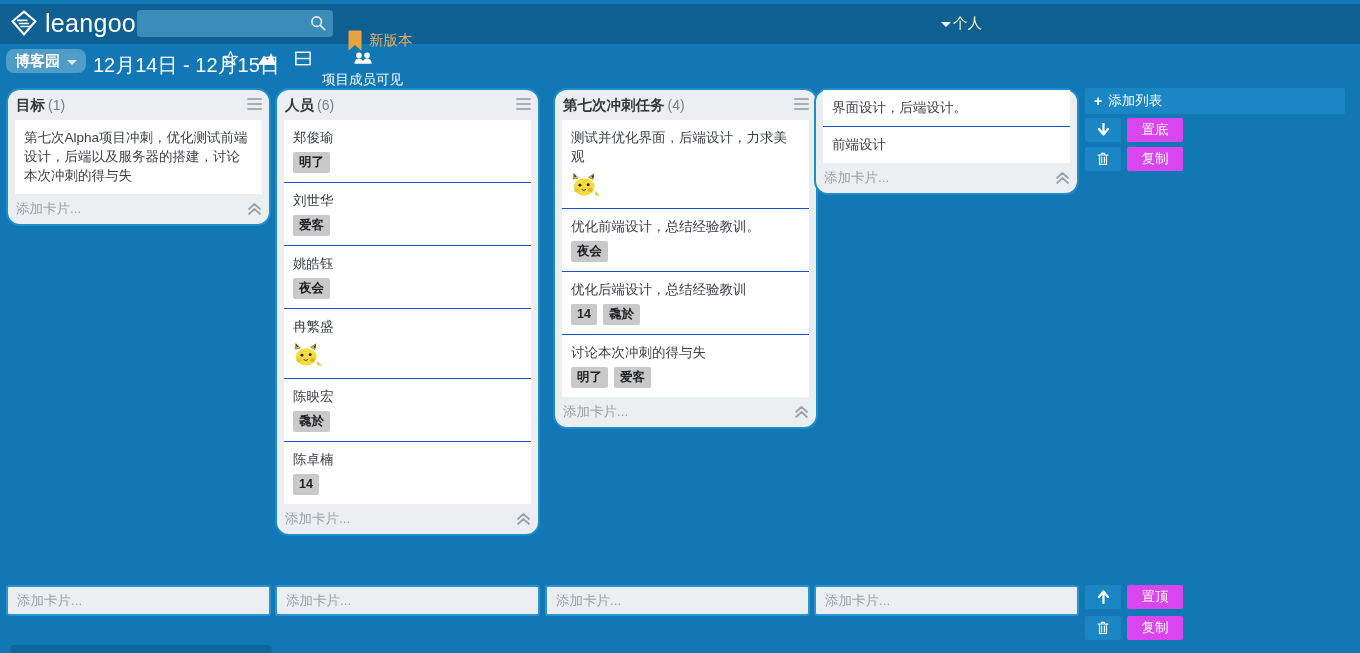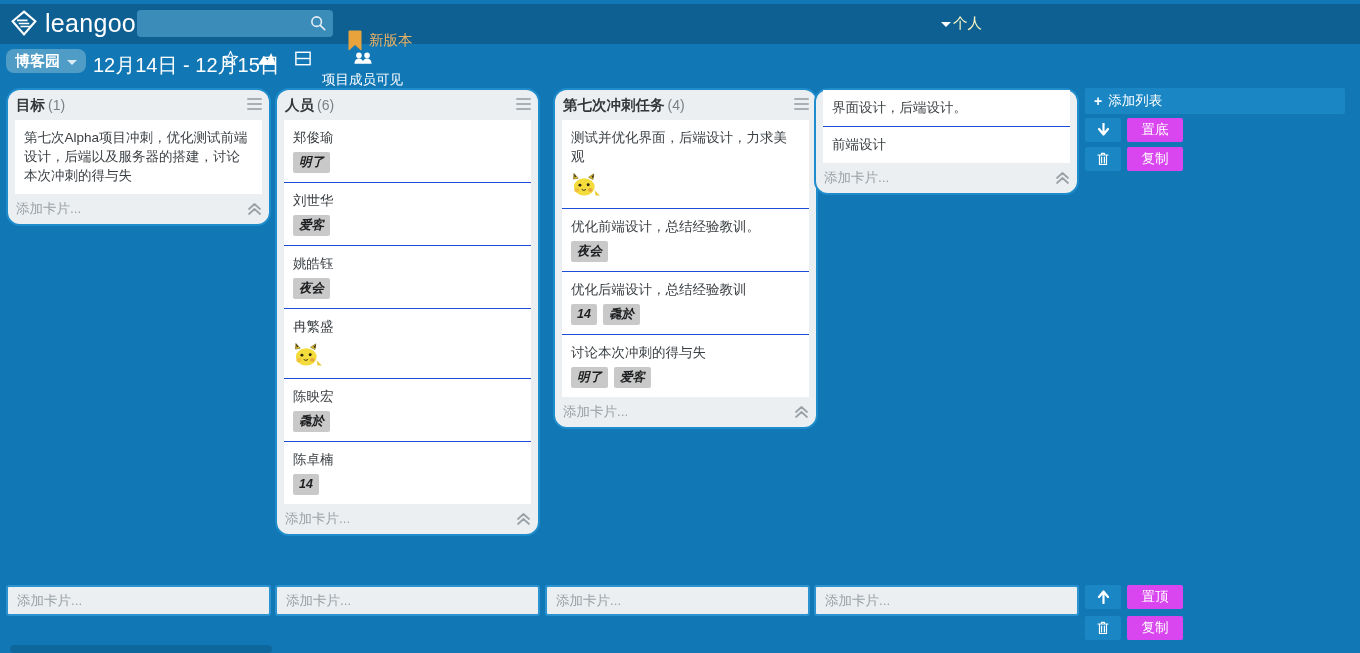--- a/index.html
+++ b/index.html
@@ -112,21 +112,21 @@
   }
   .cards { padding: 0 7px; }
   .card {
     background: #ffffff;
     border-bottom: 1px solid #1d4ed8;
     padding: 8px 9px 9px 9px;
     font-size: 13.5px; color: #3a3f43; line-height: 19px;
   }
   .card:last-child { border-bottom: 0; }
   .card-text { white-space: pre-wrap; }
-  .badges { margin-top: 5px; display: flex; gap: 6px; align-items: center; font-style: italic; }
+  .badges { margin-top: 5px; display: flex; gap: 6px; align-items: center; }
   .badge {
     background: #c9c9c9; color: #1d1f21;
     font-size: 12.5px; font-weight: bold;
     padding: 3px 6px; border-radius: 2px;
     line-height: 15px; min-width: 22px; text-align: center;
     display: inline-block;
   }
   .avatar-img { width: 30px; height: 26px; display: block; margin-top: 2px; }
   .list-foot {
     height: 30px; position: relative;

